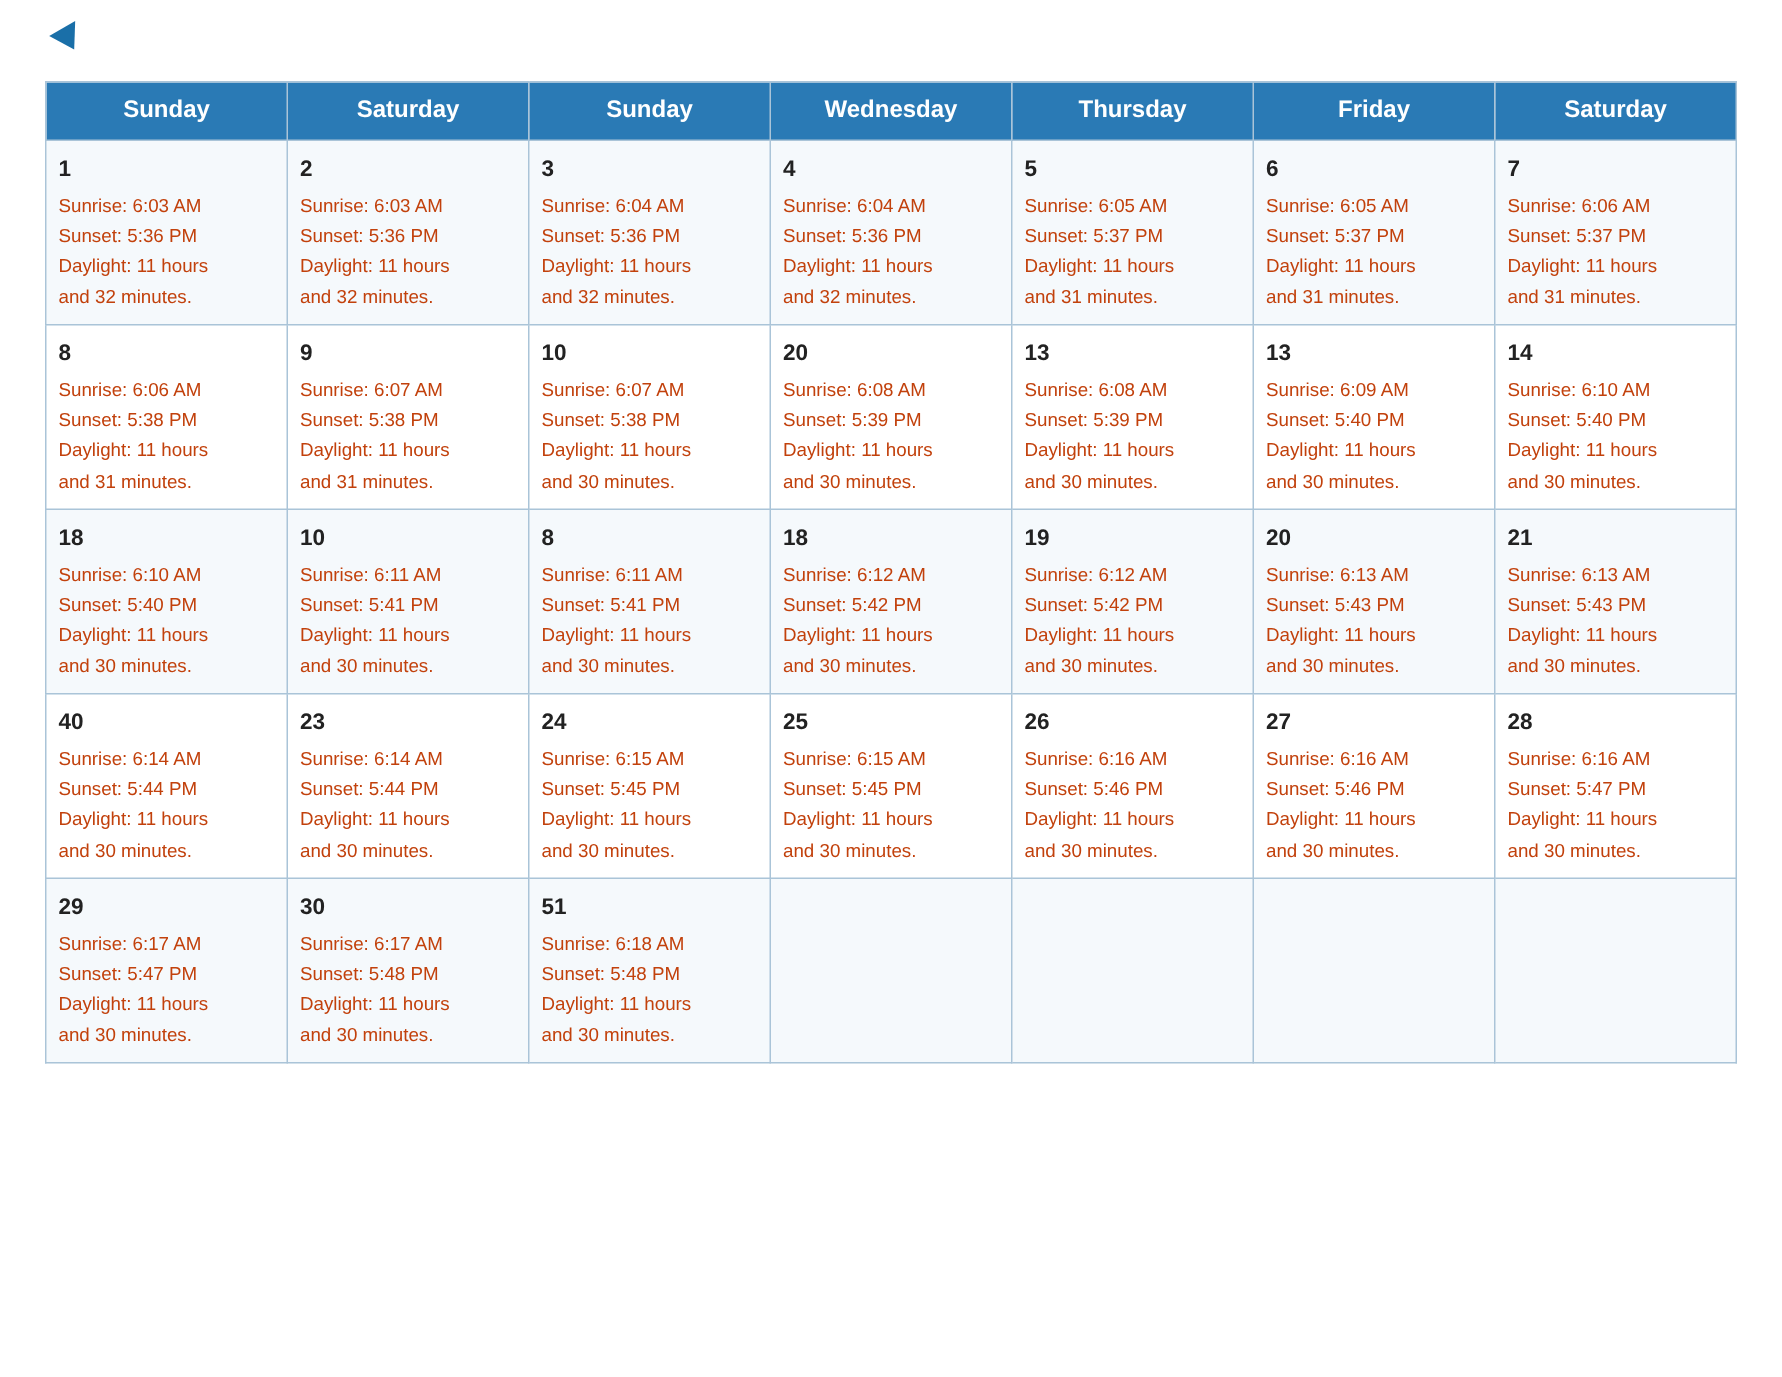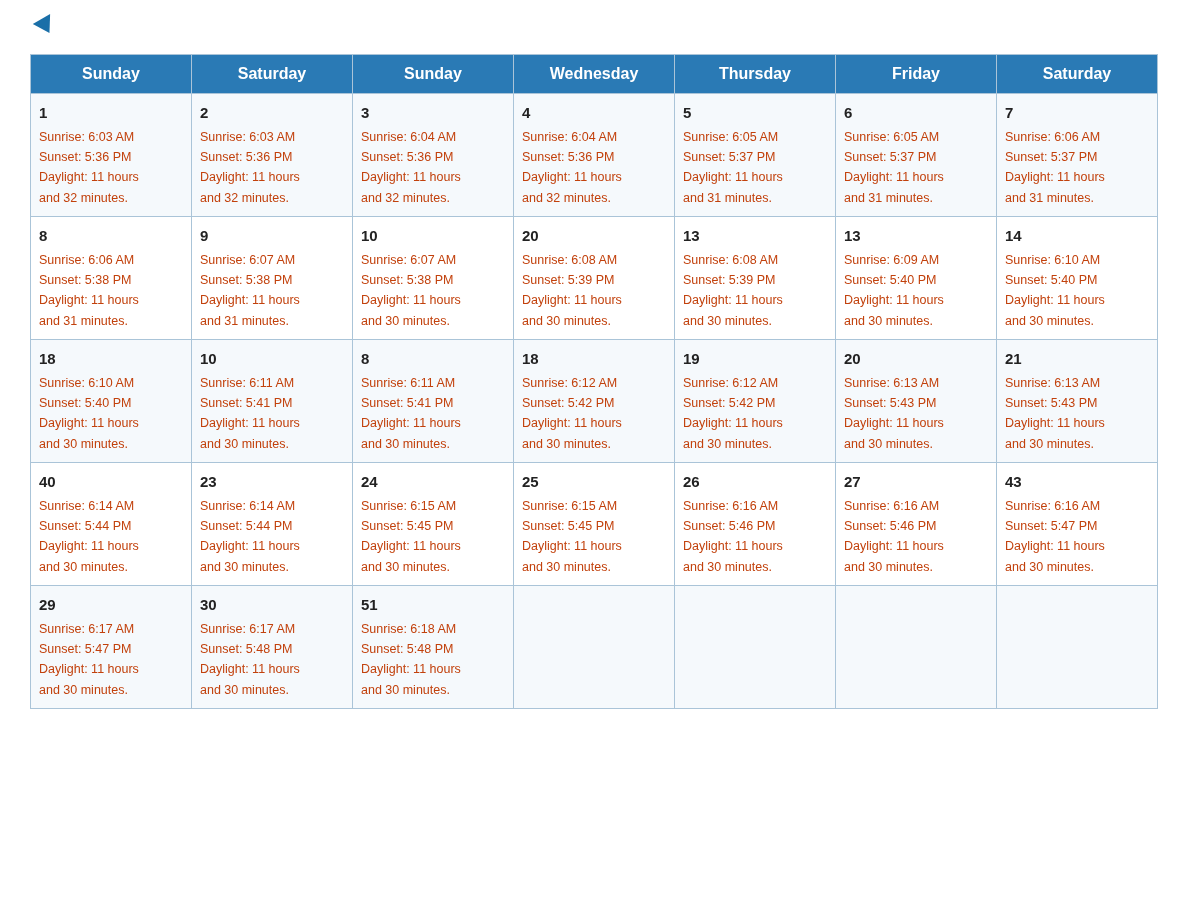--- a/index.html
+++ b/index.html
@@ -248,21 +248,21 @@
       </td>
         <td>
         <span class="day-number">26</span>
         <span class="day-info">Sunrise: 6:16 AM<br>Sunset: 5:46 PM<br>Daylight: 11 hours<br>and 30 minutes.</span>
       </td>
         <td>
         <span class="day-number">27</span>
         <span class="day-info">Sunrise: 6:16 AM<br>Sunset: 5:46 PM<br>Daylight: 11 hours<br>and 30 minutes.</span>
       </td>
         <td>
-        <span class="day-number">43</span>
+        <span class="day-number">28</span>
         <span class="day-info">Sunrise: 6:16 AM<br>Sunset: 5:47 PM<br>Daylight: 11 hours<br>and 30 minutes.</span>
       </td>
       </tr>
       <tr>
         <td>
         <span class="day-number">29</span>
         <span class="day-info">Sunrise: 6:17 AM<br>Sunset: 5:47 PM<br>Daylight: 11 hours<br>and 30 minutes.</span>
       </td>
         <td>
         <span class="day-number">30</span>

